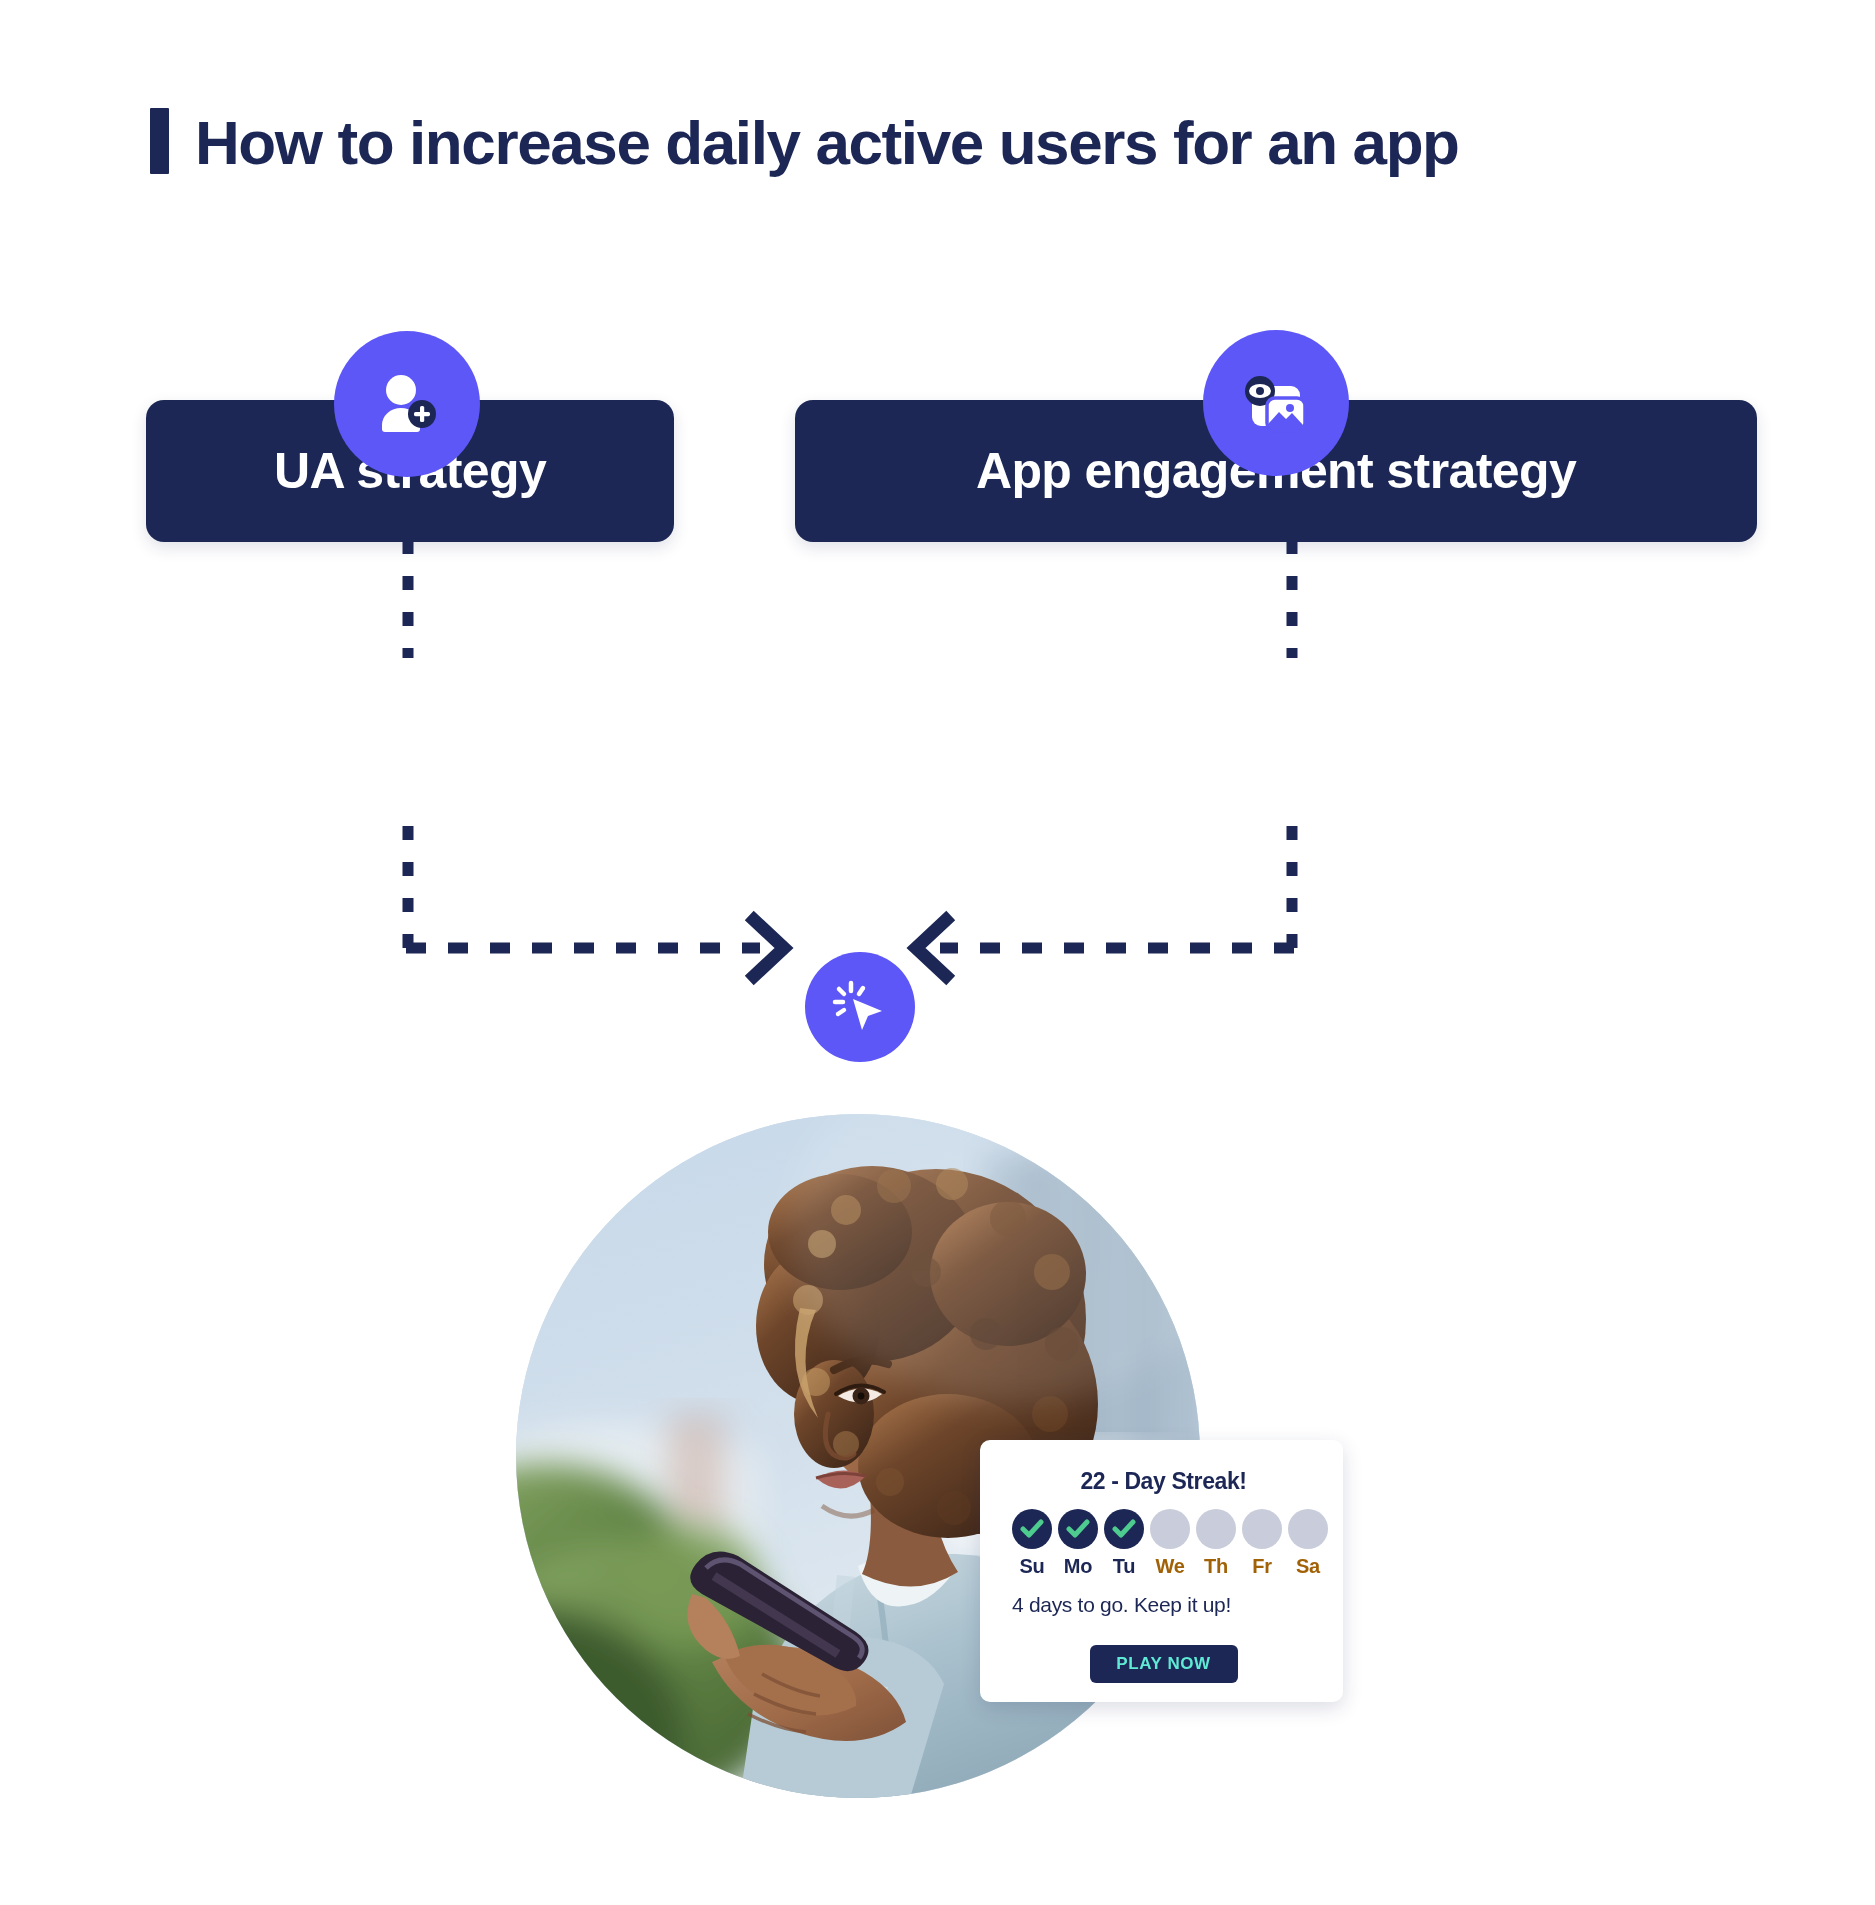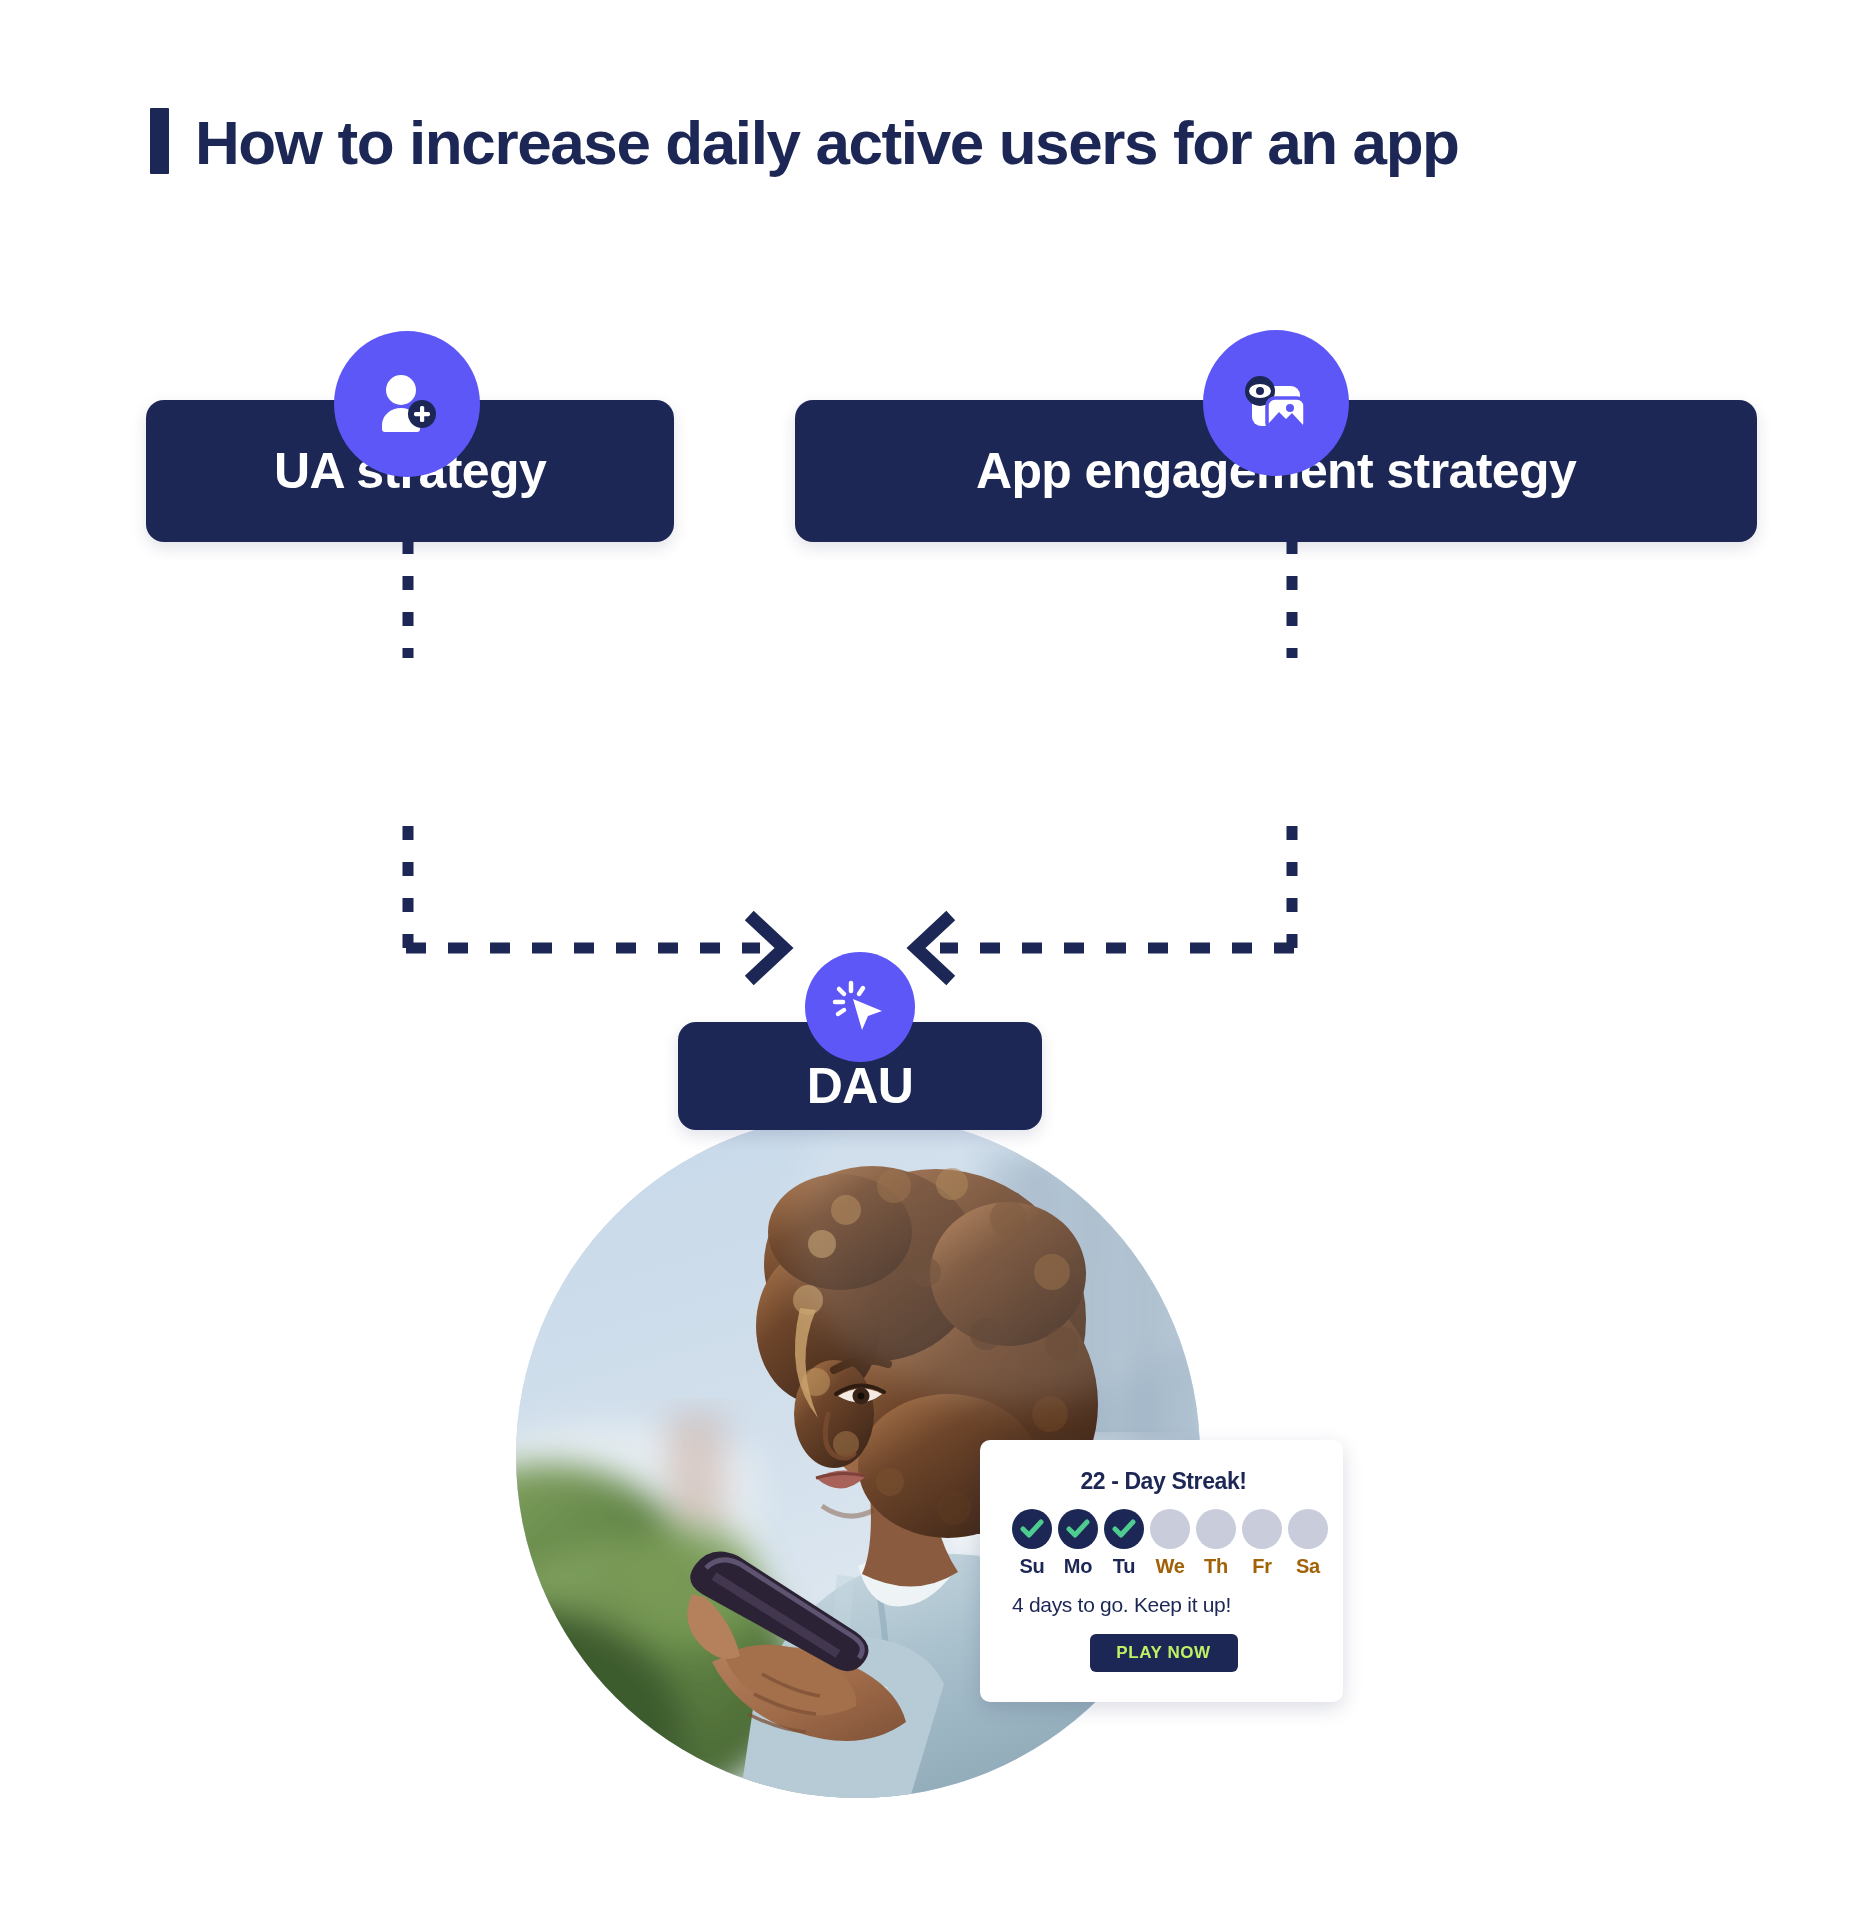--- a/index.html
+++ b/index.html
@@ -173,29 +173,29 @@
   }
   .day-label.done   { color: #1c2755; }
   .day-label.undone { color: #a16207; }
   #streak-sub {
     margin-top: 15px;
     font-size: 21px;
     color: #1c2755;
     letter-spacing: -0.3px;
   }
   #play-now {
-    margin: 17px auto 0 auto;
+    margin: 28px auto 0 auto;
     width: 148px;
     height: 38px;
     background: #1c2755;
     border-radius: 6px;
     display: flex;
     align-items: center;
     justify-content: center;
-    color: #bef264;
+    color: #5eead4;
     font-size: 17px;
     font-weight: bold;
     letter-spacing: 0.6px;
     border: none;
     cursor: pointer;
     font-family: "Liberation Sans", sans-serif;
   }
 </style>
 </head>
 <body>
@@ -263,23 +263,20 @@
         <line x1="26" y1="11" x2="26" y2="19"></line>
         <line x1="14" y1="17" x2="19" y2="22"></line>
         <line x1="38" y1="16" x2="34" y2="22"></line>
         <line x1="10" y1="30" x2="18" y2="30"></line>
         <line x1="13" y1="42" x2="19" y2="38"></line>
       </g>
       <path d="M28 27 L57 39 L43 44 L37 58 Z" fill="#ffffff"></path>
     </svg>
   </div>
 
-  <div class="pill" id="pill-dau">
-    <span>DAU</span>
-  </div>
 
   <div id="hero-circle">
     <svg id="hero-svg" viewBox="0 0 684 684" aria-hidden="true">
       <defs>
         <linearGradient id="sky" x1="0" y1="0" x2="0.3" y2="1">
           <stop offset="0%" stop-color="#c6d8e9"></stop>
           <stop offset="55%" stop-color="#d3e0ec"></stop>
           <stop offset="100%" stop-color="#e4ecf2"></stop>
         </linearGradient>
         <linearGradient id="skin" x1="0" y1="0" x2="1" y2="1">

